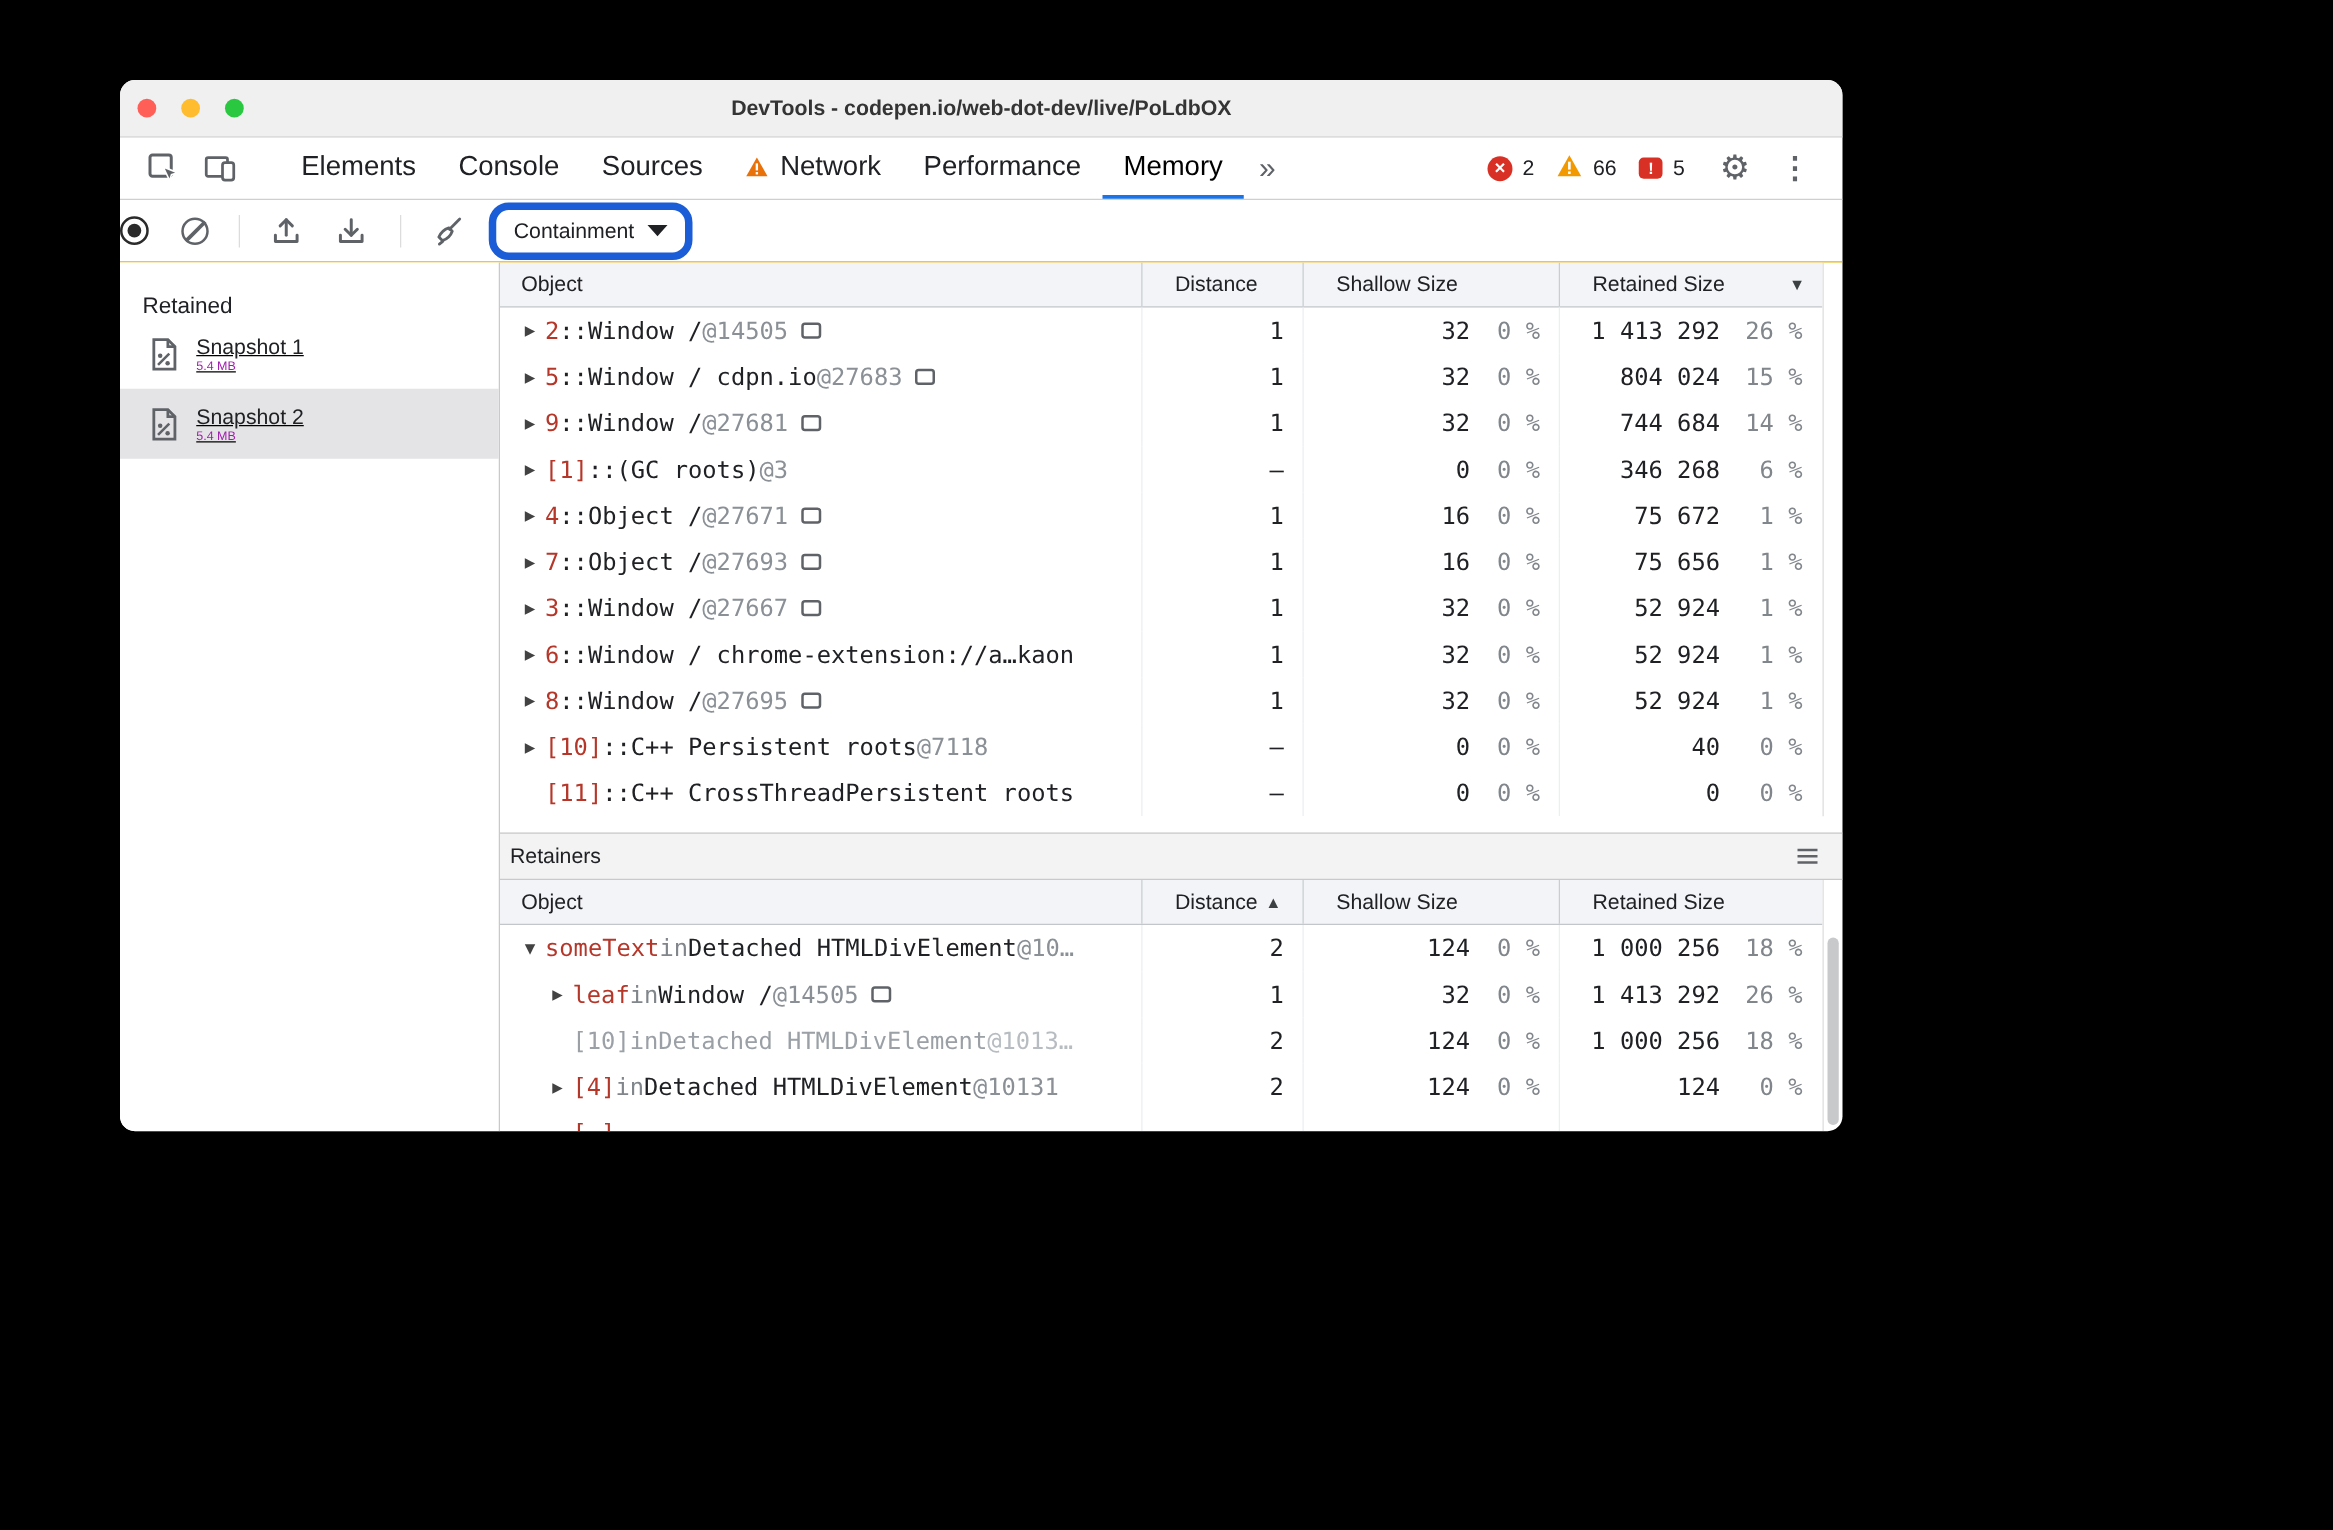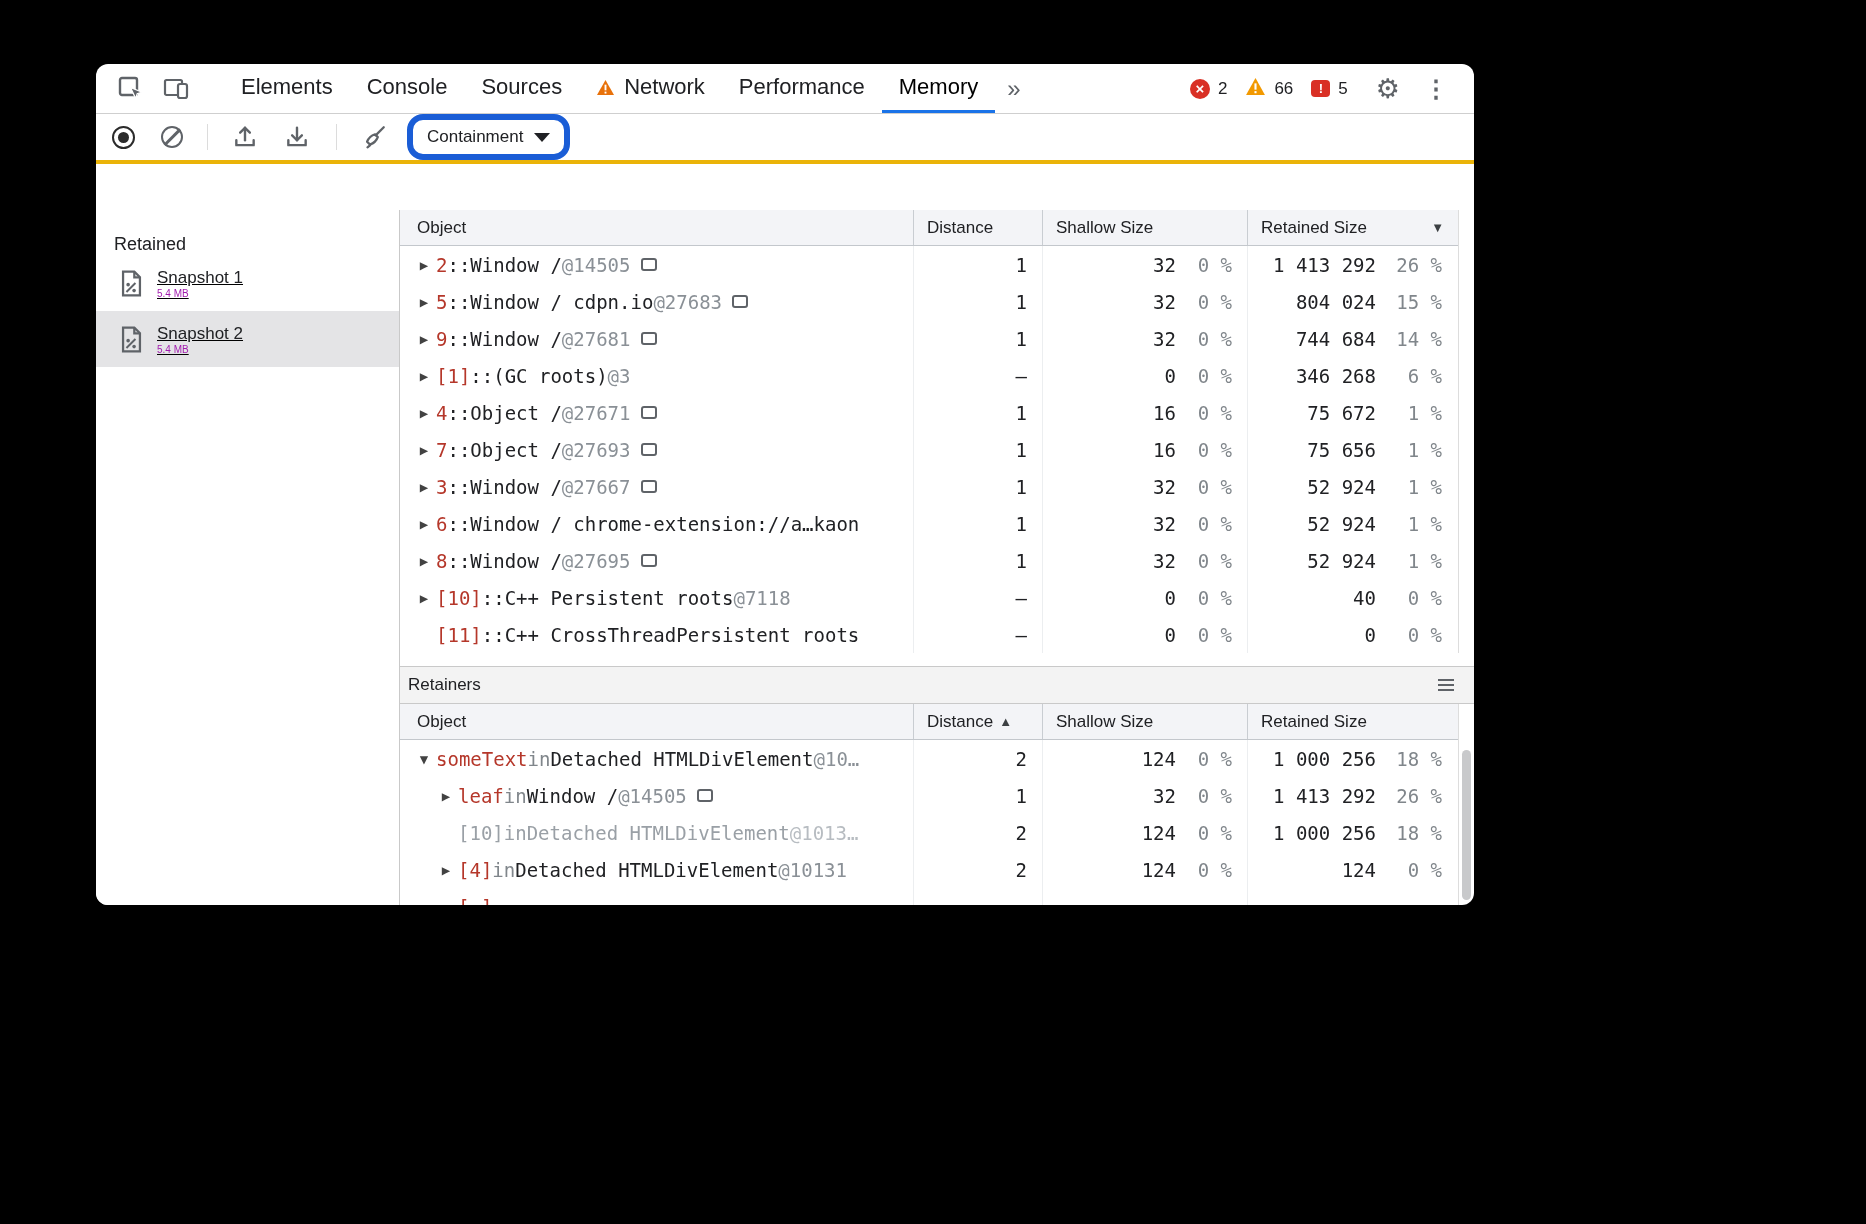--- a/index.html
+++ b/index.html
@@ -35,21 +35,21 @@
   .errdot::after { content:"×"; font-size:15px; font-weight:700; line-height:1; }
   .issueicon { width:19px; height:17px; border-radius:4px; background:#d93025; color:#fff;
                display:flex; align-items:center; justify-content:center; }
   .issueicon::after { content:"!"; font-size:13px; font-weight:700; }
   .gear { margin-left:10px; color:#5f6368; cursor:pointer; }
   .gear::after { content:"⚙"; font-family:"DejaVu Sans",sans-serif; font-size:27px; }
   .kebab { color:#5f6368; cursor:pointer; padding:0 6px; }
   .kebab::after { content:"⋮"; font-size:24px; font-weight:700; }
 
   
-  .toolbar { height:50px; display:flex; align-items:center; border-bottom:4px solid #eab308; padding-left:16px; }
+  .toolbar { height:50px; display:flex; align-items:center; border-bottom:1px solid #eab308; }
   .tool { display:flex; align-items:center; justify-content:center; cursor:pointer; }
   .rec { width:23px; height:23px; border:2.5px solid #2b2b2b; border-radius:50%;
          display:flex; align-items:center; justify-content:center; margin-right:26px; }
   .rec::after{ content:""; width:11px; height:11px; border-radius:50%; background:#2b2b2b; }
   .block { width:22px; height:22px; border:2.5px solid #5f6368; border-radius:50%; position:relative; margin-right:24px; }
   .block::after{ content:""; position:absolute; left:50%; top:-2px; bottom:-2px; width:2.5px;
                  margin-left:-1.25px; background:#5f6368; transform:rotate(45deg); }
   .tsep { width:1px; height:26px; background:#dcdcdc; margin-right:24px; }
   .tool.arrow { margin-right:26px; }
   .view-ring { margin-left:20px; border:6px solid #1a5dd6; border-radius:16px; padding:2px; }
@@ -68,21 +68,21 @@
   .snap-name { font-size:17px; color:#202124; line-height:1.25; }
   .snap-size { font-size:10px; color:#a21caf; }
 
   
   .main { position:absolute; left:304px; top:146px; right:0; bottom:0; overflow:hidden;
           font-family:"DejaVu Sans Mono", monospace; }
   .grid-cont { position:absolute; left:0; top:0; right:16px; height:443px; overflow:hidden; }
   .grid-ret  { position:absolute; left:0; top:494px; right:16px; bottom:0; overflow:hidden; }
   .ghead { display:flex; height:36px; background:#f3f4f7; border-bottom:1px solid #c3c7cc;
            font-family:"Liberation Sans", sans-serif; }
-  .hcell { display:flex; align-items:center; font-size:17px; color:#202124; padding-left:13px; cursor:pointer; }
+  .hcell { display:flex; align-items:center; font-size:17px; color:#202124; padding-left:26px; cursor:pointer; }
   .hcell + .hcell { border-left:1px solid #c9cdd2; }
   .hcell.c0 { padding-left:17px; }
   .c0 { width:513px; } .c1 { width:129px; } .c2 { width:205px; } .c3 { width:211px; }
   .sortarrow { font-size:13px; color:#3c4043; margin-left:6px; }
   .sortarrow.right { margin-left:auto; margin-right:14px; }
   .grow { display:flex; height:37px; align-items:center; font-size:19px; color:#202124; cursor:pointer; }
   .cell { height:100%; display:flex; align-items:center; overflow:hidden; white-space:nowrap; }
   .cell.c1,.cell.c2,.cell.c3 { border-left:1px solid #eceef0; justify-content:flex-end; }
   .cell.c1 { padding-right:15px; } .cell.c2 { padding-right:15px; } .cell.c3 { padding-right:16px; }
   .val { flex:1; text-align:right; }
@@ -109,20 +109,28 @@
   .gut1 { position:absolute; right:0; top:0; width:16px; height:443px; border-left:1px solid #ddd; }
   .gut2 { position:absolute; right:0; top:494px; width:16px; bottom:0; border-left:1px solid #ddd; }
   .thumb { position:absolute; left:3px; top:46px; width:9px; height:150px; border-radius:5px; background:#c8c9cb; cursor:grab; }
 </style>
 </head>
 <body>
 
 <div class="stage">
   <div class="window">
 
+    <div class="titlebar">
+      <div class="lights">
+        <span class="light red"></span>
+        <span class="light yellow"></span>
+        <span class="light green"></span>
+      </div>
+      <div class="title">DevTools - codepen.io/web-dot-dev/live/PoLdbOX</div>
+    </div>
 
     <div class="tabbar">
       <span class="tbicon">
         <svg width="28" height="28" viewBox="0 0 28 28">
           <rect x="3" y="3" width="17" height="17" rx="2" fill="none" stroke="#5f6368" stroke-width="2.4"></rect>
           <path d="M13.5 12.5 l11.5 4.7 -4.8 1.5 -1.5 4.8 z" fill="#5f6368" stroke="#fff" stroke-width="1.3"></path>
         </svg>
       </span>
       <span class="tbicon">
         <svg width="28" height="26" viewBox="0 0 28 26">

